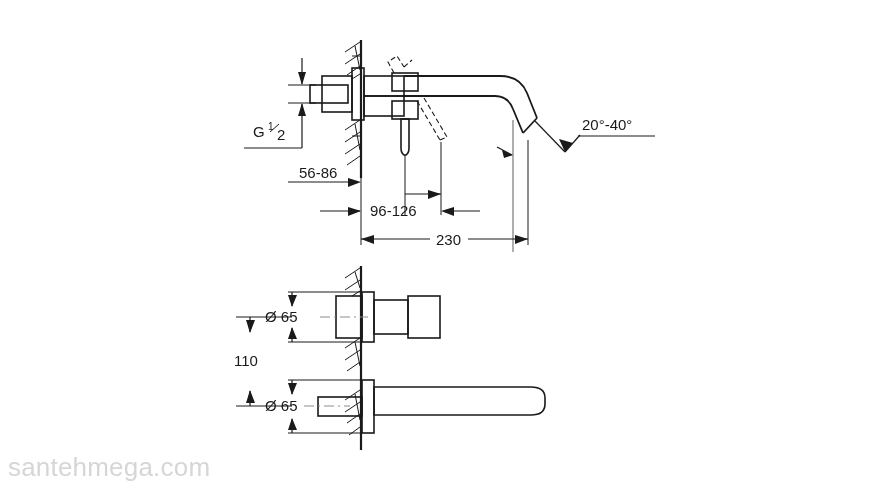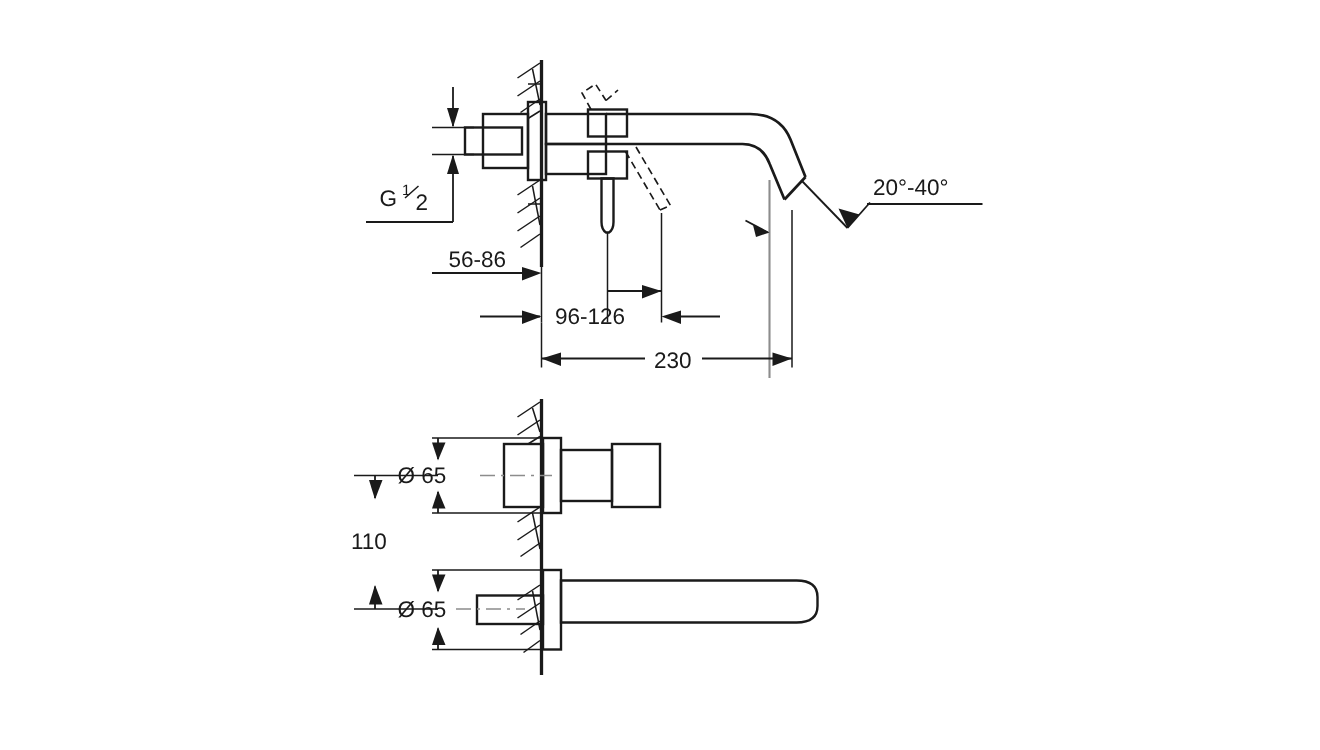--- a/index.html
+++ b/index.html
@@ -235,13 +235,14 @@
         <line x1="236" y1="406" x2="292" y2="406" stroke="#1a1a1a" stroke-width="1"></line>
         <line x1="250" y1="317" x2="250" y2="332" stroke="#1a1a1a" stroke-width="1.2"></line>
         <polygon points="250,333 246,320 255,320" fill="#1a1a1a"></polygon>
         <line x1="250" y1="391" x2="250" y2="406" stroke="#1a1a1a" stroke-width="1.2"></line>
         <polygon points="250,390 246,403 255,403" fill="#1a1a1a"></polygon>
       </g>
       <text class="dim-text" x="234" y="366">110</text>
     </g>
   </svg>
 
+  <div class="watermark">santehmega.com</div>
 </div>
 
 </body></html>

